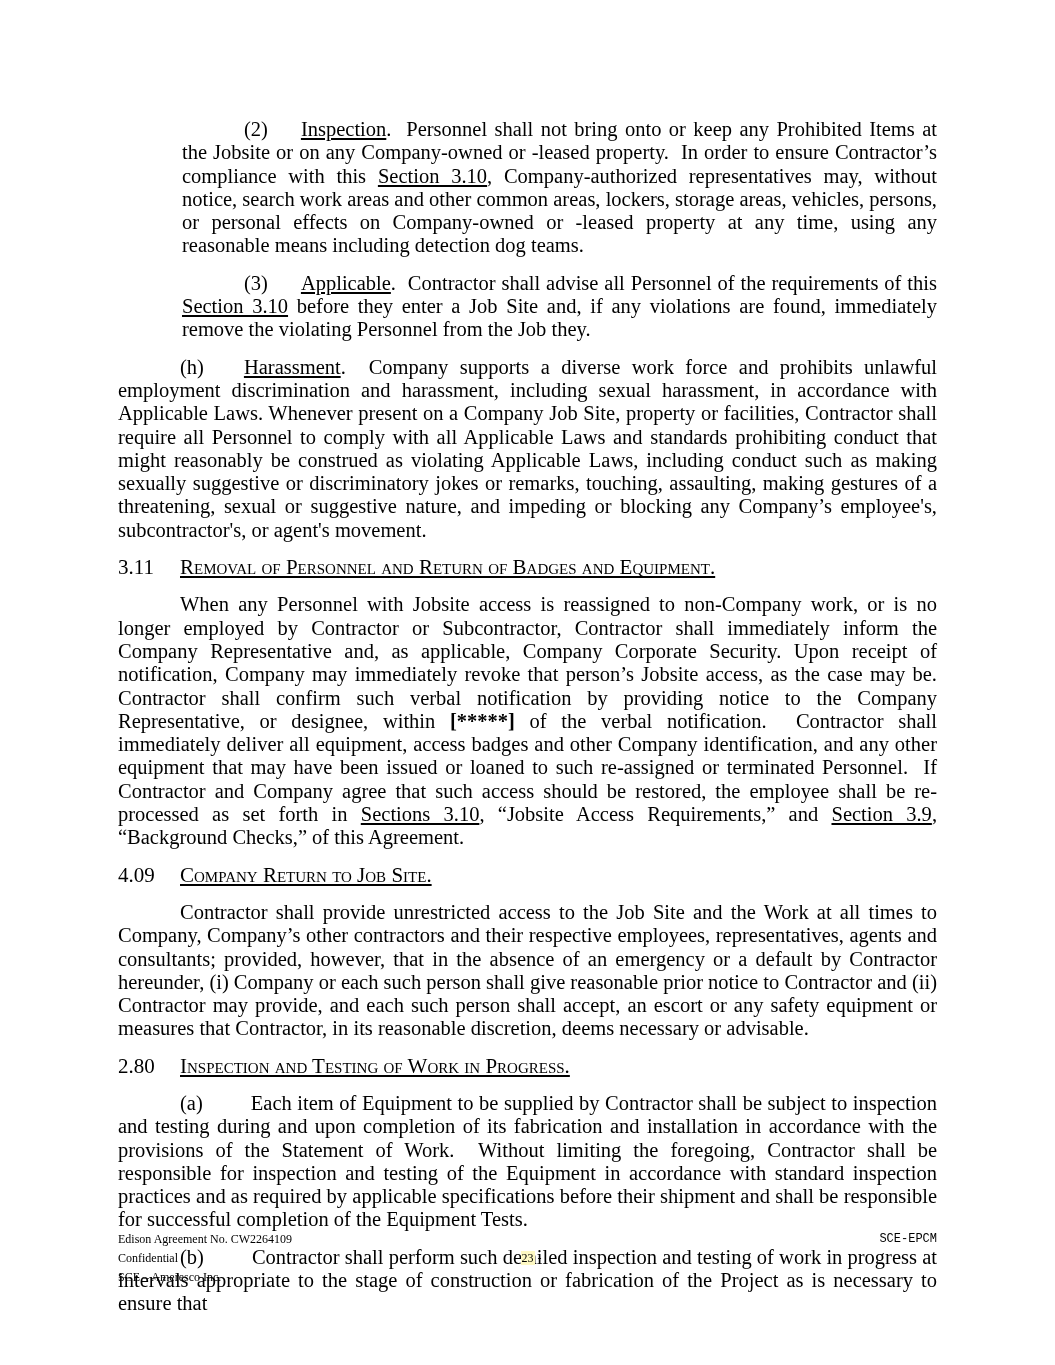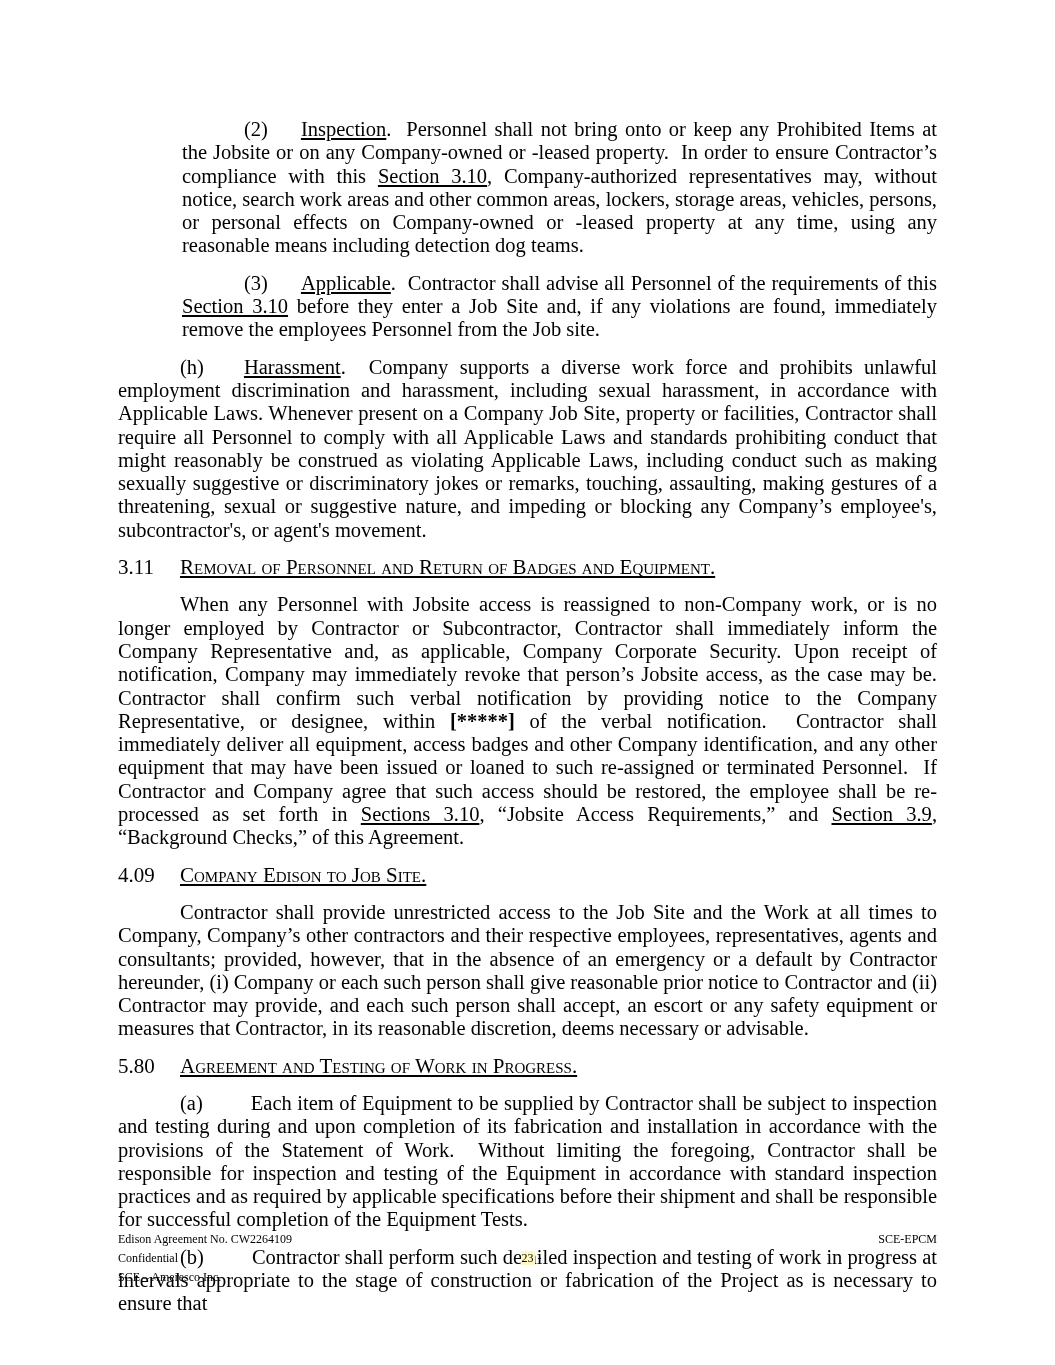--- a/index.html
+++ b/index.html
@@ -11,44 +11,44 @@
   .para.indent{text-indent:62px;}
   .heading{margin:0 0 14px 0;font-size:21px;line-height:23.3px;white-space:pre-wrap;}
   .secnum{display:inline-block;width:62px;}
   .sectitle{font-variant:small-caps;text-decoration:underline;}
   .u{text-decoration:underline;}
   .b{font-weight:bold;}
   .tab{display:inline-block;}
   .footer{position:absolute;left:118px;top:1230px;width:819px;font-size:12px;line-height:19px;display:grid;grid-template-columns:1fr auto 1fr;}
   .f-left{text-align:left;}
   .f-center{text-align:center;padding-top:19px;}
-  .f-right{text-align:right;}
+  .f-right{text-align:right;font-family:Liberation Mono, monospace;}
   .hl{background:#fef9c3;padding:0 1px;}
 </style>
 </head>
 <body>
 
 <div class="page">
   <div class="content">
 
     <p class="para sub indent"><span>(2)</span><span class="tab" style="width: 33px;"></span><span class="u">Inspection</span><span>.  Personnel shall not bring onto or keep any Prohibited Items at the Jobsite or on any Company-owned or -leased property.  In order to ensure Contractor’s compliance with this </span><span class="u">Section 3.10</span><span>, Company-authorized representatives may, without notice, search work areas and other common areas, lockers, storage areas, vehicles, persons, or personal effects on Company-owned or -leased property at any time, using any reasonable means including detection dog teams.</span></p>
 
-    <p class="para sub indent"><span>(3)</span><span class="tab" style="width: 33px;"></span><span class="u">Applicable</span><span>.  Contractor shall advise all Personnel of the requirements of this </span><span class="u">Section 3.10</span><span> before they enter a Job Site and, if any violations are found, immediately remove the employees Personnel from the Job site.</span></p>
+    <p class="para sub indent"><span>(3)</span><span class="tab" style="width: 33px;"></span><span class="u">Applicable</span><span>.  Contractor shall advise all Personnel of the requirements of this </span><span class="u">Section 3.10</span><span> before they enter a Job Site and, if any violations are found, immediately remove the violating Personnel from the Job they.</span></p>
 
     <p class="para indent"><span>(h)</span><span class="tab" style="width: 40px;"></span><span class="u">Harassment</span><span>.  Company supports a diverse work force and prohibits unlawful employment discrimination and harassment, including sexual harassment, in accordance with Applicable Laws. Whenever present on a Company Job Site, property or facilities, Contractor shall require all Personnel to comply with all Applicable Laws and standards prohibiting conduct that might reasonably be construed as violating Applicable Laws, including conduct such as making sexually suggestive or discriminatory jokes or remarks, touching, assaulting, making gestures of a threatening, sexual or suggestive nature, and impeding or blocking any Company’s employee's, subcontractor's, or agent's movement.</span></p>
 
     <p class="heading"><span class="secnum">3.11</span><span class="sectitle">Removal of Personnel and Return of Badges and Equipment.</span></p>
 
     <p class="para indent"><span>When any Personnel with Jobsite access is reassigned to non-Company work, or is no longer employed by Contractor or Subcontractor, Contractor shall immediately inform the Company Representative and, as applicable, Company Corporate Security. Upon receipt of notification, Company may immediately revoke that person’s Jobsite access, as the case may be. Contractor shall confirm such verbal notification by providing notice to the Company Representative, or designee, within </span><span class="b">[*****]</span><span> of the verbal notification.  Contractor shall immediately deliver all equipment, access badges and other Company identification, and any other equipment that may have been issued or loaned to such re-assigned or terminated Personnel.  If Contractor and Company agree that such access should be restored, the employee shall be re-processed as set forth in </span><span class="u">Sections 3.10</span><span>, “Jobsite Access Requirements,” and </span><span class="u">Section 3.9</span><span>, “Background Checks,” of this Agreement.</span></p>
 
-    <p class="heading"><span class="secnum">4.09</span><span class="sectitle">Company Edison to Job Site.</span></p>
+    <p class="heading"><span class="secnum">4.09</span><span class="sectitle">Company Return to Job Site.</span></p>
 
     <p class="para indent"><span>Contractor shall provide unrestricted access to the Job Site and the Work at all times to Company, Company’s other contractors and their respective employees, representatives, agents and consultants; provided, however, that in the absence of an emergency or a default by Contractor hereunder, (i) Company or each such person shall give reasonable prior notice to Contractor and (ii) Contractor may provide, and each such person shall accept, an escort or any safety equipment or measures that Contractor, in its reasonable discretion, deems necessary or advisable.</span></p>
 
-    <p class="heading"><span class="secnum">5.80</span><span class="sectitle">Agreement and Testing of Work in Progress.</span></p>
+    <p class="heading"><span class="secnum">2.80</span><span class="sectitle">Inspection and Testing of Work in Progress.</span></p>
 
     <p class="para indent"><span>(a)</span><span class="tab" style="width: 48px;"></span><span>Each item of Equipment to be supplied by Contractor shall be subject to inspection and testing during and upon completion of its fabrication and installation in accordance with the provisions of the Statement of Work.  Without limiting the foregoing, Contractor shall be responsible for inspection and testing of the Equipment in accordance with standard inspection practices and as required by applicable specifications before their shipment and shall be responsible for successful completion of the Equipment Tests.</span></p>
 
     <p class="para indent"><span>(b)</span><span class="tab" style="width: 48px;"></span><span>Contractor shall perform such detailed inspection and testing of work in progress at intervals appropriate to the stage of construction or fabrication of the Project as is necessary to ensure that</span></p>
 
   </div>
 
   <div class="footer">
     <div class="f-left">
       <div>Edison Agreement No. CW2264109</div>

